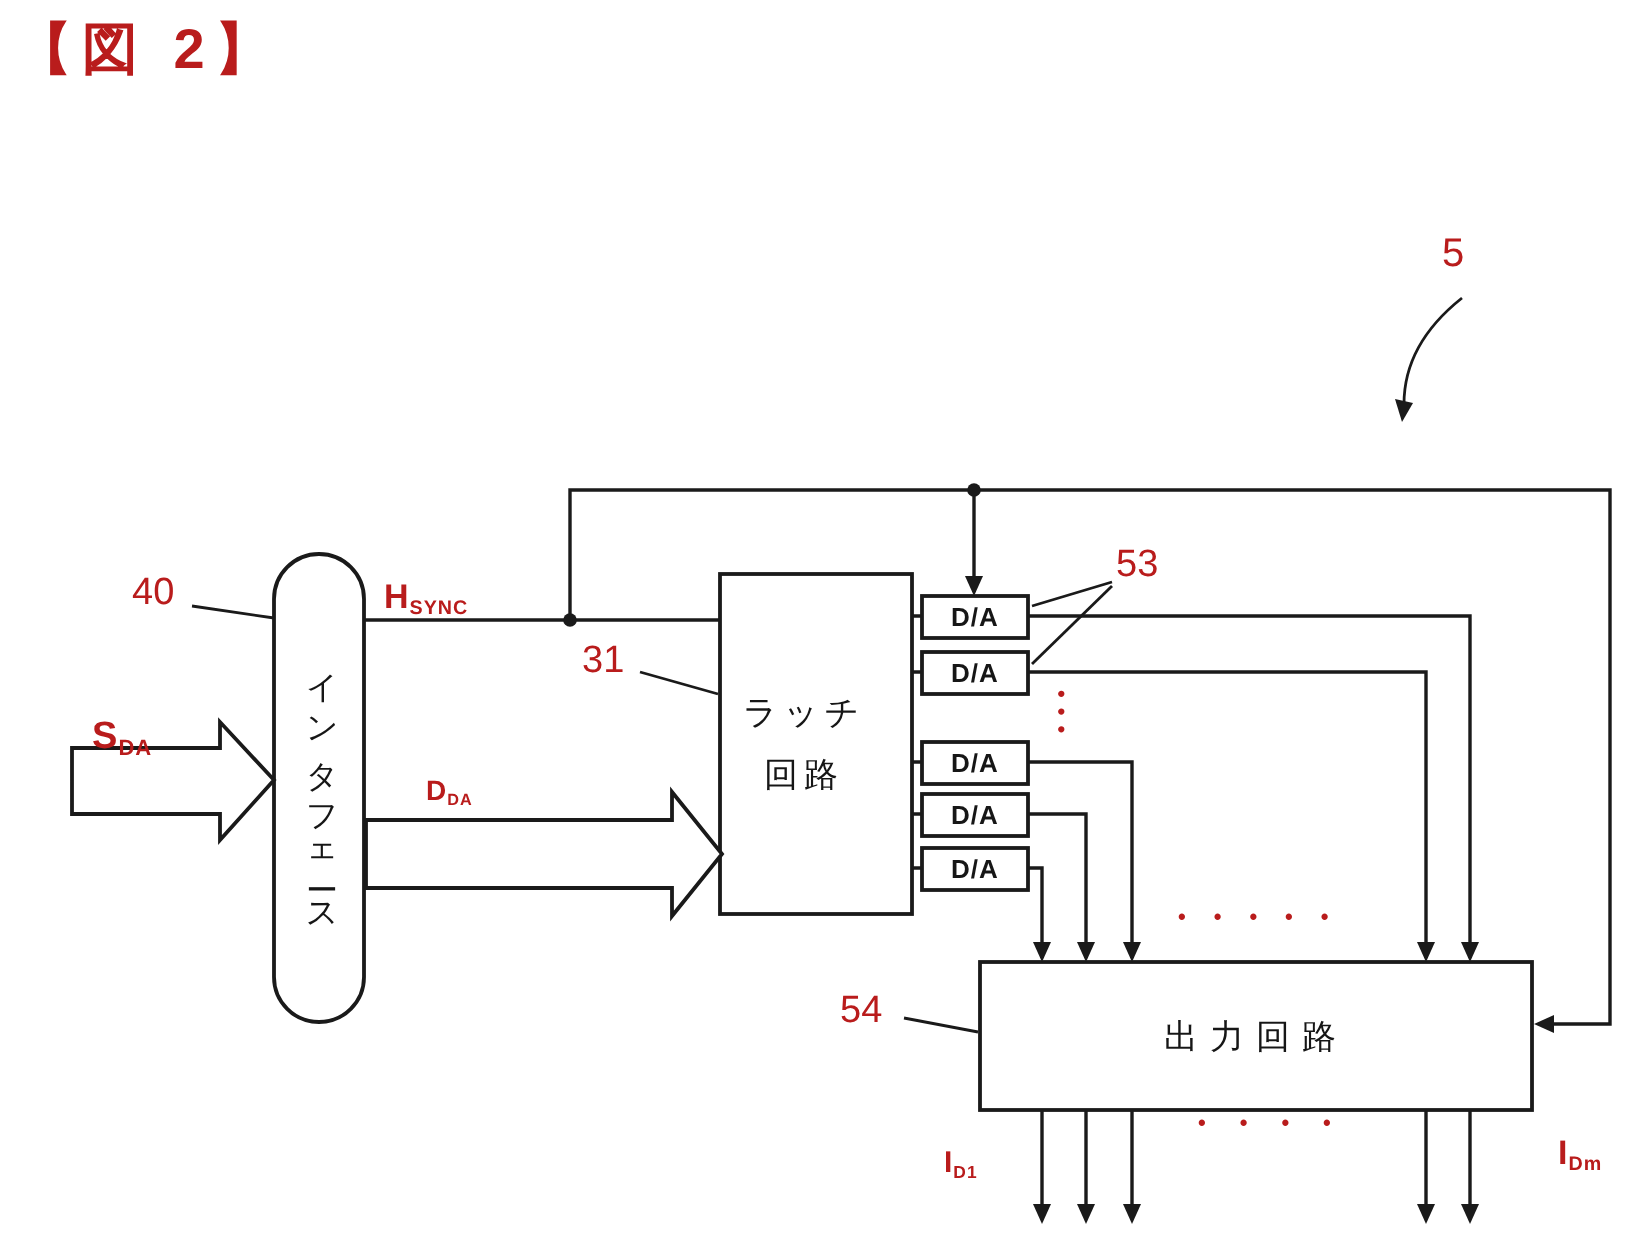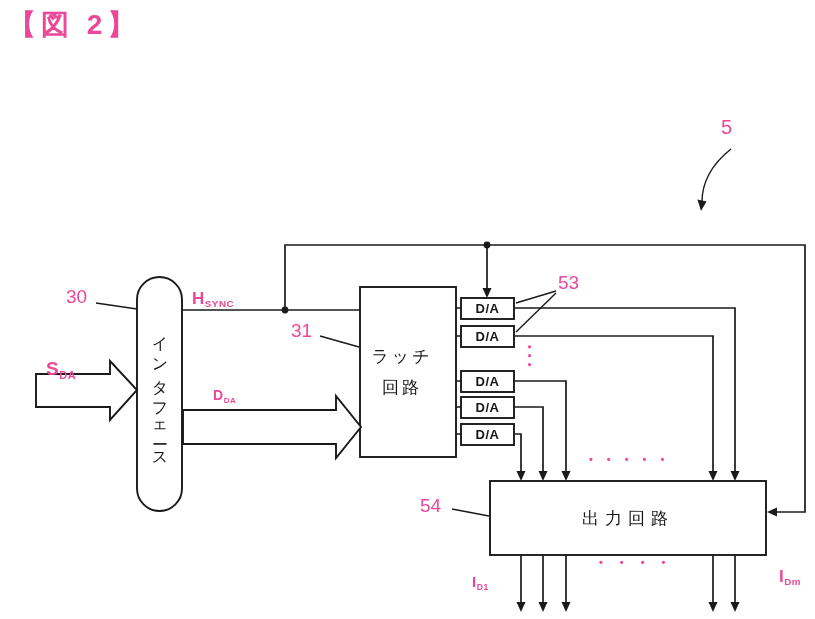--- a/index.html
+++ b/index.html
@@ -1,21 +1,21 @@
 <!DOCTYPE html>
 <html><head>
 <meta charset="utf-8">
 <style>
   html,body { margin:0; padding:0; background:#ffffff; }
   .stage {
     position:relative; width:815px; height:619px; background:#ffffff;
     font-family:"Liberation Sans", sans-serif; color:#161616; overflow:hidden;
   }
   svg.wires { position:absolute; left:0; top:0; }
-  .t { position:absolute; white-space:nowrap; color:#ec4899; }
+  .t { position:absolute; white-space:nowrap; color:#b91c1c; }
   .sub { font-size:0.58em; vertical-align:-0.32em; letter-spacing:0.5px; }
   .title { font-size:28px; font-weight:600; letter-spacing:5px; }
   .ref { font-size:19px; font-weight:500; }
   .sig { font-weight:600; letter-spacing:0.5px; }
   .blocklabel { position:absolute; display:flex; align-items:center; justify-content:center; text-align:center; }
   .v { writing-mode:vertical-rl; letter-spacing:4px; }
   .latchtxt { display:flex; flex-direction:column; gap:8px; font-size:17px; letter-spacing:3px; }
   .da { font-size:13px; font-weight:700; letter-spacing:0.5px; }
   .out { font-size:17px; letter-spacing:6px; }
   .vdots { writing-mode:vertical-rl; font-size:11px; letter-spacing:5px; font-weight:700; }
@@ -78,21 +78,21 @@
       <polygon points="561.5,602 570.5,602 566,612"></polygon>
       <polygon points="708.5,602 717.5,602 713,612"></polygon>
       <polygon points="730.5,602 739.5,602 735,612"></polygon>
       <polygon points="697.5,199.5 706.5,201.5 701,211"></polygon>
     </g>
   </svg>
 
   <div class="t title" style="left:8px;top:6px;">【図 2】</div>
 
   <div class="t ref" style="left:721px;top:116px;font-size:20px;">5</div>
-  <div class="t ref" style="left:66px;top:286px;">30</div>
+  <div class="t ref" style="left:66px;top:286px;">40</div>
   <div class="t ref" style="left:291px;top:320px;">31</div>
   <div class="t ref" style="left:558px;top:272px;">53</div>
   <div class="t ref" style="left:420px;top:495px;">54</div>
 
   <div class="t sig" style="left:192px;top:289px;font-size:17px;">
     <span>H</span><span class="sub">SYNC</span>
   </div>
 
   <div class="t sig" style="left:46px;top:358px;font-size:19px;">
     <span>S</span><span class="sub">DA</span>

